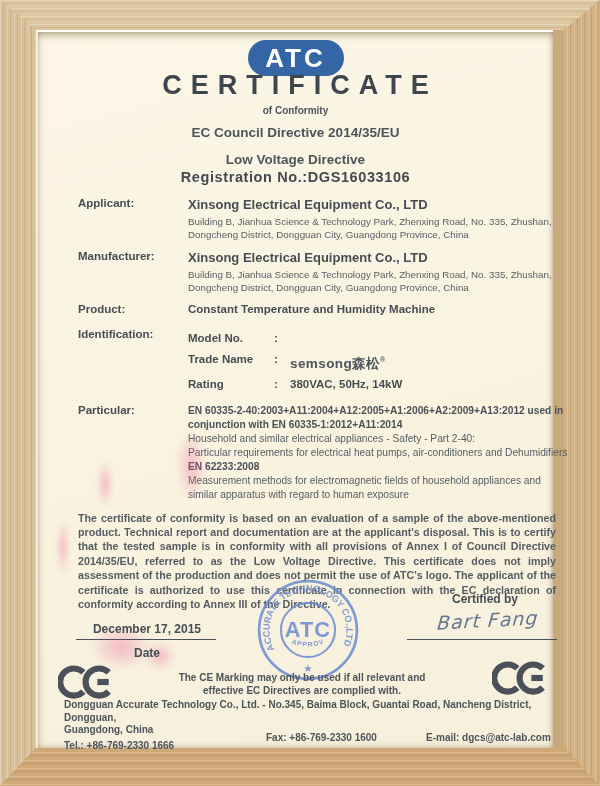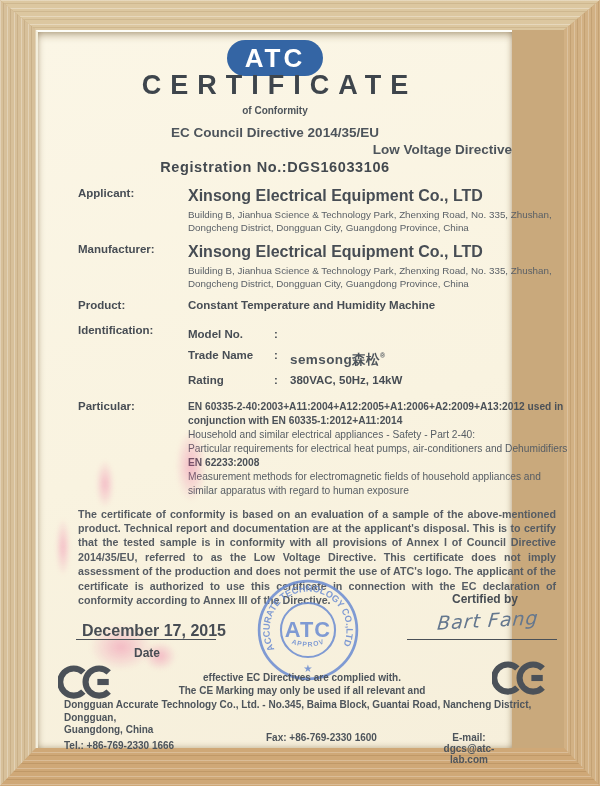--- a/index.html
+++ b/index.html
@@ -30,21 +30,21 @@
   }
   .frame-bottom {
     clip-path: polygon(0 786px, 36px 748px, 564px 748px, 600px 786px);
     background: #cfa877 repeating-linear-gradient(180deg,
       rgba(255,255,255,.24) 0 1px, rgba(255,255,255,0) 1px 3px,
       rgba(134,92,42,.20) 3px 4px, rgba(134,92,42,0) 4px 8px);
   }
 
   
   .paper {
-    position: absolute; left: 36px; top: 30px; width: 476px; height: 718px;
+    position: absolute; left: 36px; top: 30px; width: 517px; height: 718px;
     background: linear-gradient(165deg, #fbf6e6 0%, #f9f3e0 55%, #f6efdb 100%);
     border-top: 2px solid #fdfdf8;
     border-left: 2px solid #f3eedc;
     box-shadow: inset 0 6px 8px -4px rgba(96,66,24,.50),
                 inset 0 -5px 7px -5px rgba(96,66,24,.35),
                 inset 5px 0 7px -5px rgba(96,66,24,.25),
                 inset -5px 0 7px -5px rgba(96,66,24,.30);
     padding-top: 8px;
     text-align: center;
     color: #3e454c;
@@ -54,28 +54,28 @@
 
   
   .atc-pill {
     display: inline-block; width: 96px; height: 36px; line-height: 36px;
     background: #3465a4; border-radius: 18px; color: #ffffff;
     font-size: 26px; font-weight: bold; letter-spacing: 3px; text-align: center;
   }
   .title { margin-top: -6px; font-size: 27px; font-weight: bold; letter-spacing: 9px; text-indent: 9px; color: #3e454c; }
   .subtitle { margin-top: 4px; font-size: 10px; font-weight: bold; color: #4d545b; }
   .directive1 { margin-top: 9px; font-size: 13.5px; font-weight: bold; color: #4d545b; }
-  .directive2 { margin-top: 2px; font-size: 13.5px; font-weight: bold; color: #4d545b; text-align: right; }
+  .directive2 { margin-top: 12px; font-size: 13.5px; font-weight: bold; color: #4d545b; }
   .registration { margin-top: 2px; font-size: 14.5px; font-weight: bold; letter-spacing: .6px; color: #43494f; }
 
   
   .info { margin: 12px 10px 0 40px; text-align: left; }
   .row { display: grid; grid-template-columns: 110px 1fr; margin-bottom: 9px; }
   .row-label { font-size: 11.5px; font-weight: bold; color: #474d54; }
-  .party-name { font-size: 16px; font-weight: bold; color: #474d54; }
+  .party-name { font-size: 13px; font-weight: bold; color: #474d54; }
   .party-addr { margin-top: 3px; font-size: 9.8px; line-height: 13px; color: #5a6067; white-space: nowrap; }
   .product-name { font-size: 11.5px; font-weight: bold; color: #474d54; }
   .row.product { margin-bottom: 13px; }
 
   .ident-sub { display: grid; grid-template-columns: 86px 16px 1fr; line-height: 21px; }
   .ident-sub .sl { font-size: 11.5px; font-weight: bold; color: #474d54; }
   .ident-sub .sc { font-size: 11.5px; font-weight: bold; color: #474d54; }
   .ident-sub .sv { font-size: 11.5px; font-weight: bold; color: #474d54; }
   .trade-logo { font-size: 13.5px; font-weight: bold; letter-spacing: .4px; color: #4d545b; }
   .trade-logo sup { font-size: 7px; vertical-align: super; }
@@ -91,21 +91,21 @@
   }
 
   
   .abs { position: absolute; }
   .certified-head { left: 372px; top: 560px; width: 150px; text-align: center; font-size: 12px; font-weight: bold; color: #474d54; }
   .signature { left: 385px; top: 577px; width: 130px; text-align: center;
     font-family: "DejaVu Sans", sans-serif; font-style: italic; font-size: 19px;
     color: #64778e; transform: rotate(-3deg) skewX(-8deg); letter-spacing: 1px; }
   .sig-line { left: 369px; top: 607px; width: 150px; border-top: 1.5px solid #4a5057; }
 
-  .date-value { left: 30px; top: 590px; width: 158px; text-align: right; font-size: 16px; font-weight: bold; color: #474d54; }
+  .date-value { left: 30px; top: 590px; width: 158px; text-align: center; font-size: 12px; font-weight: bold; color: #474d54; }
   .date-line { left: 38px; top: 607px; width: 140px; border-top: 1.5px solid #4a5057; }
   .date-label { left: 30px; top: 614px; width: 158px; font-size: 12px; font-weight: bold; color: #474d54; }
 
   .stamp { left: 218px; top: 546px; width: 104px; height: 104px; opacity: .88; }
 
   .ce-mark { width: 56px; height: 40px; }
   .ce-left { left: 20px; top: 630px; }
   .ce-right { left: 454px; top: 626px; }
 
   .ce-note { left: 94px; top: 640px; width: 340px; text-align: center; font-size: 10px; font-weight: bold; line-height: 12.5px; color: #4d545b; }
@@ -240,22 +240,22 @@
     </svg>
     <svg class="abs ce-mark ce-right" viewBox="0 0 64 40">
       <g fill="none" stroke="#4b5158" stroke-width="7">
         <path d="M 28.96 9.04 A 15.5 15.5 0 1 0 28.96 30.96"></path>
         <path d="M 57.96 9.04 A 15.5 15.5 0 1 0 57.96 30.96"></path>
         <path d="M 45 20 H 58"></path>
       </g>
     </svg>
 
     <div class="abs ce-note">
+      <div>The CE Marking may only be used if all relevant and</div>
       <div>effective EC Directives are complied with.</div>
-      <div>The CE Marking may only be used if all relevant and</div>
     </div>
 
     <div class="abs footer-company">
       <div>Dongguan Accurate Technology Co., Ltd. - No.345, Baima Block, Guantai Road, Nancheng District, Dongguan,</div>
       <div>Guangdong, China</div>
     </div>
     <div class="abs footer-tel">Tel.: +86-769-2330 1666</div>
     <div class="abs footer-fax">Fax: +86-769-2330 1600</div>
     <div class="abs footer-email">E-mail: dgcs@atc-lab.com</div>
 

